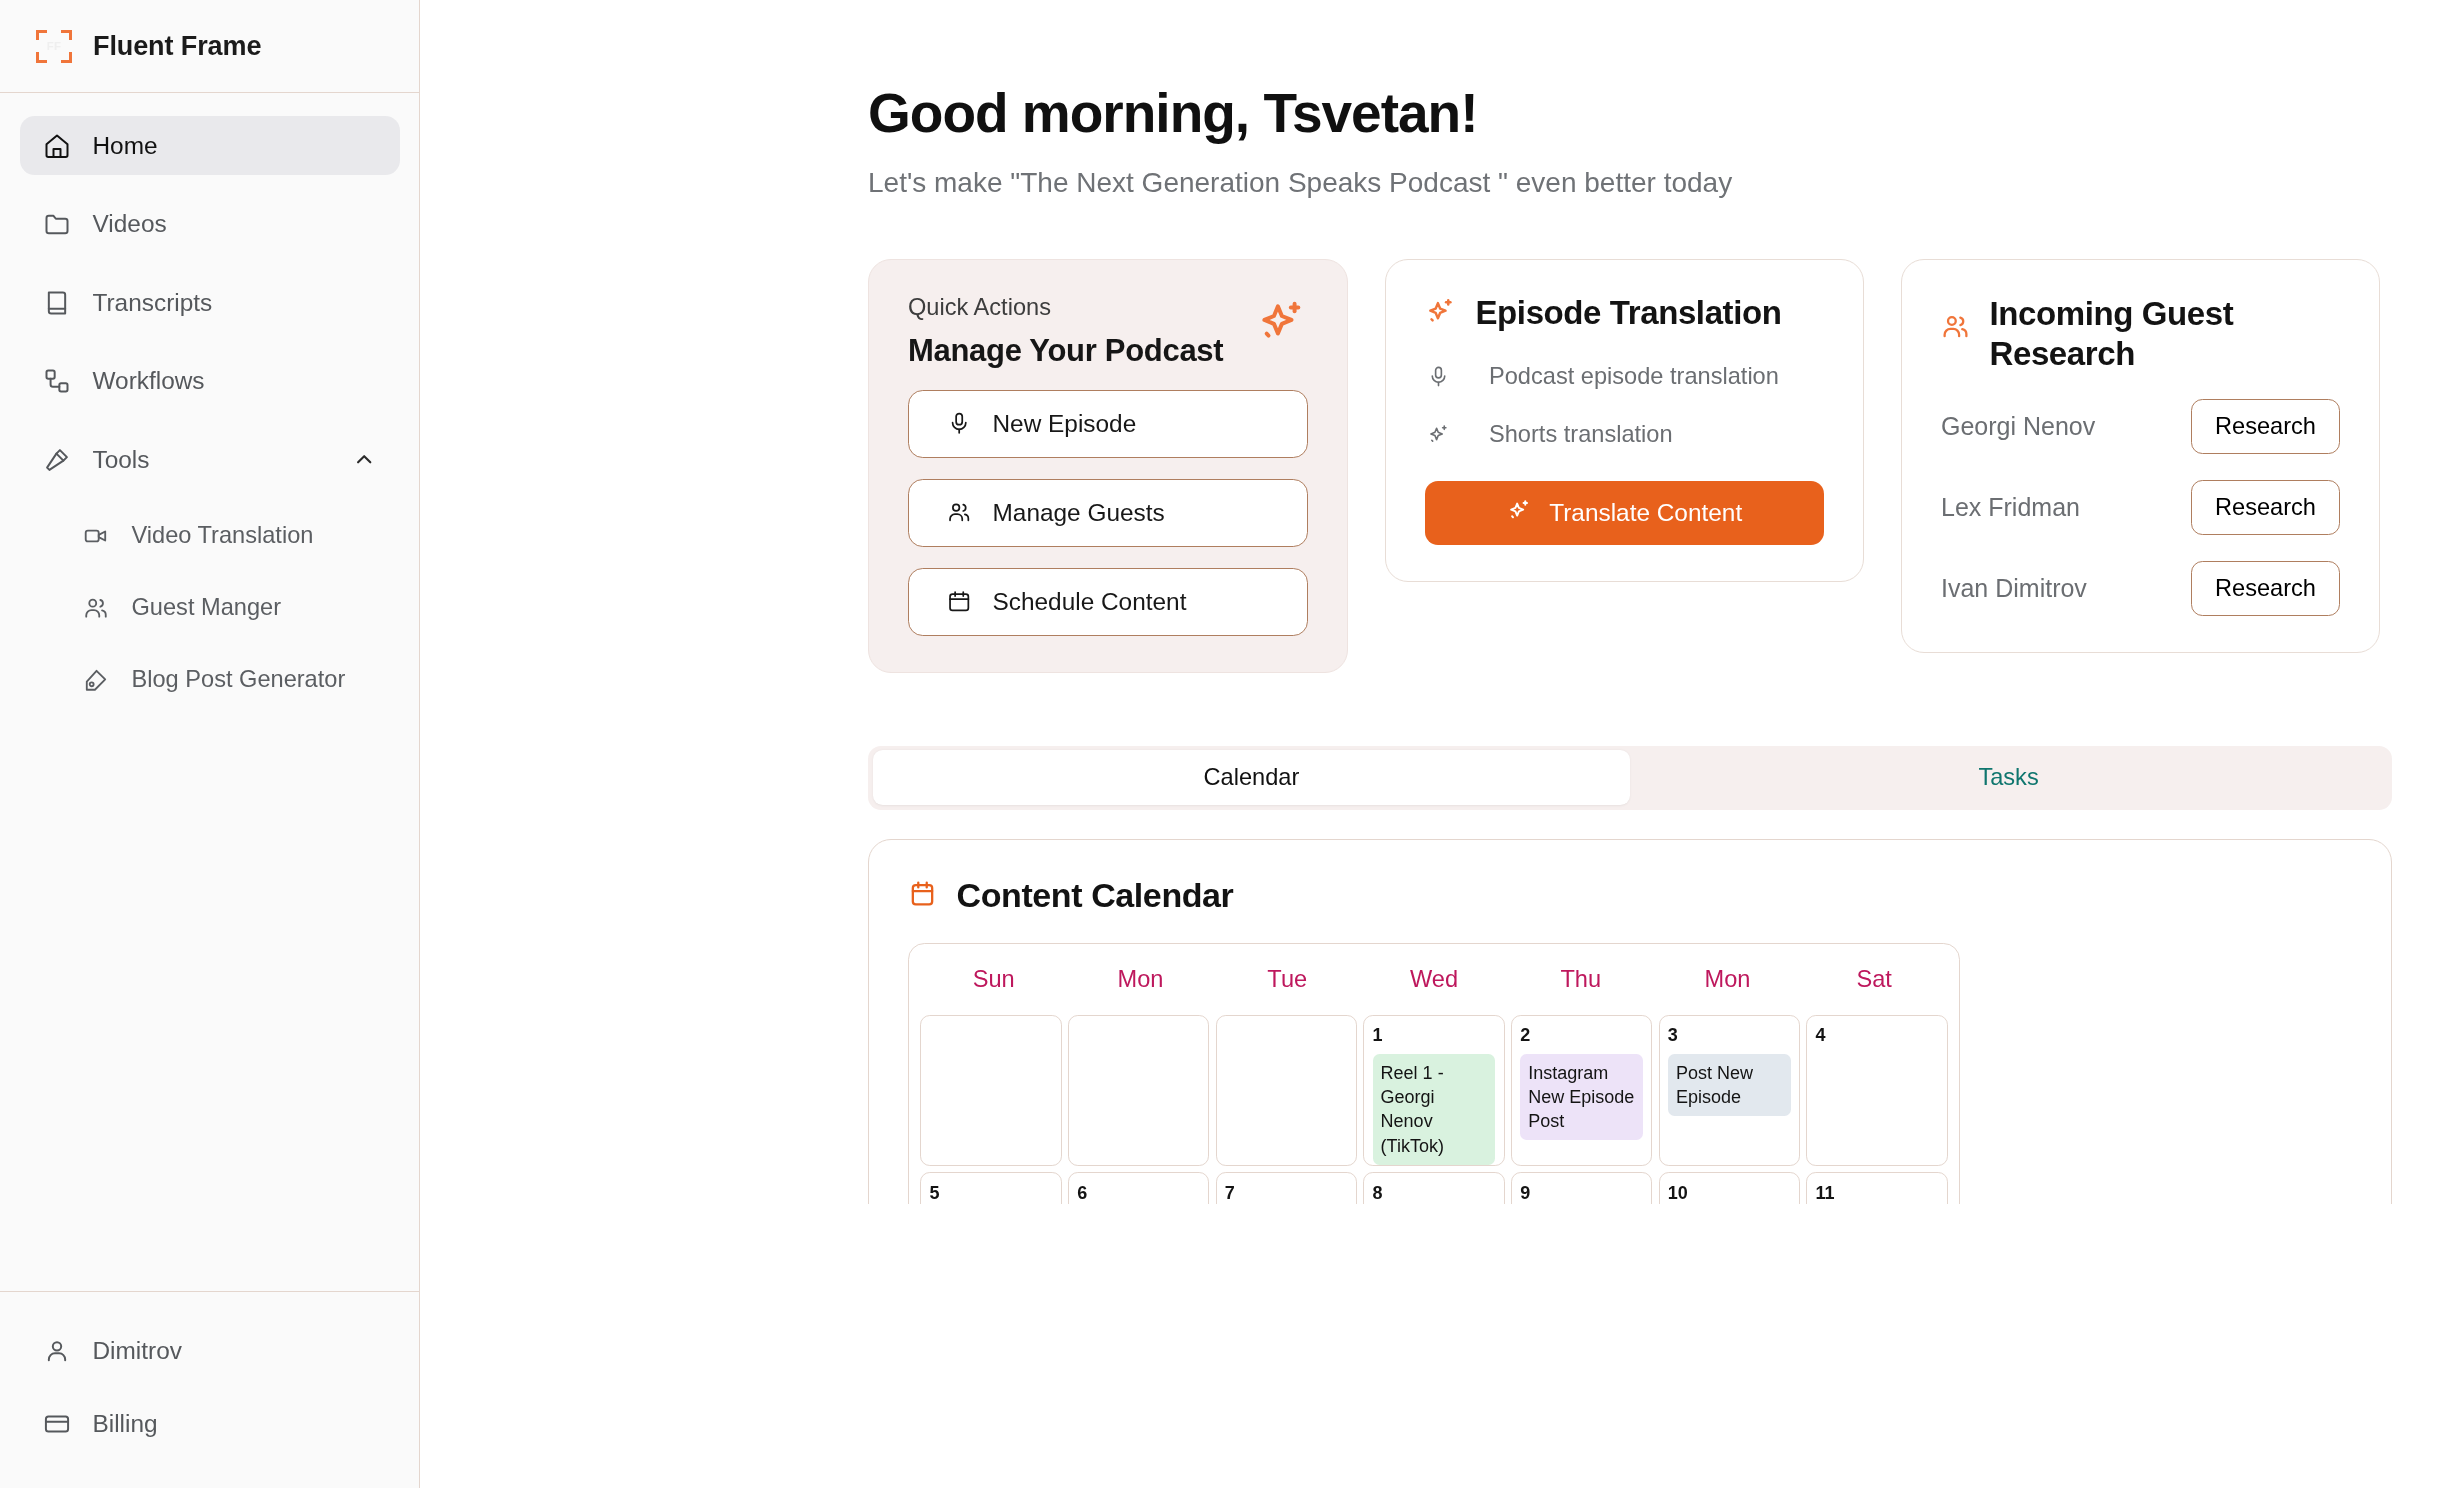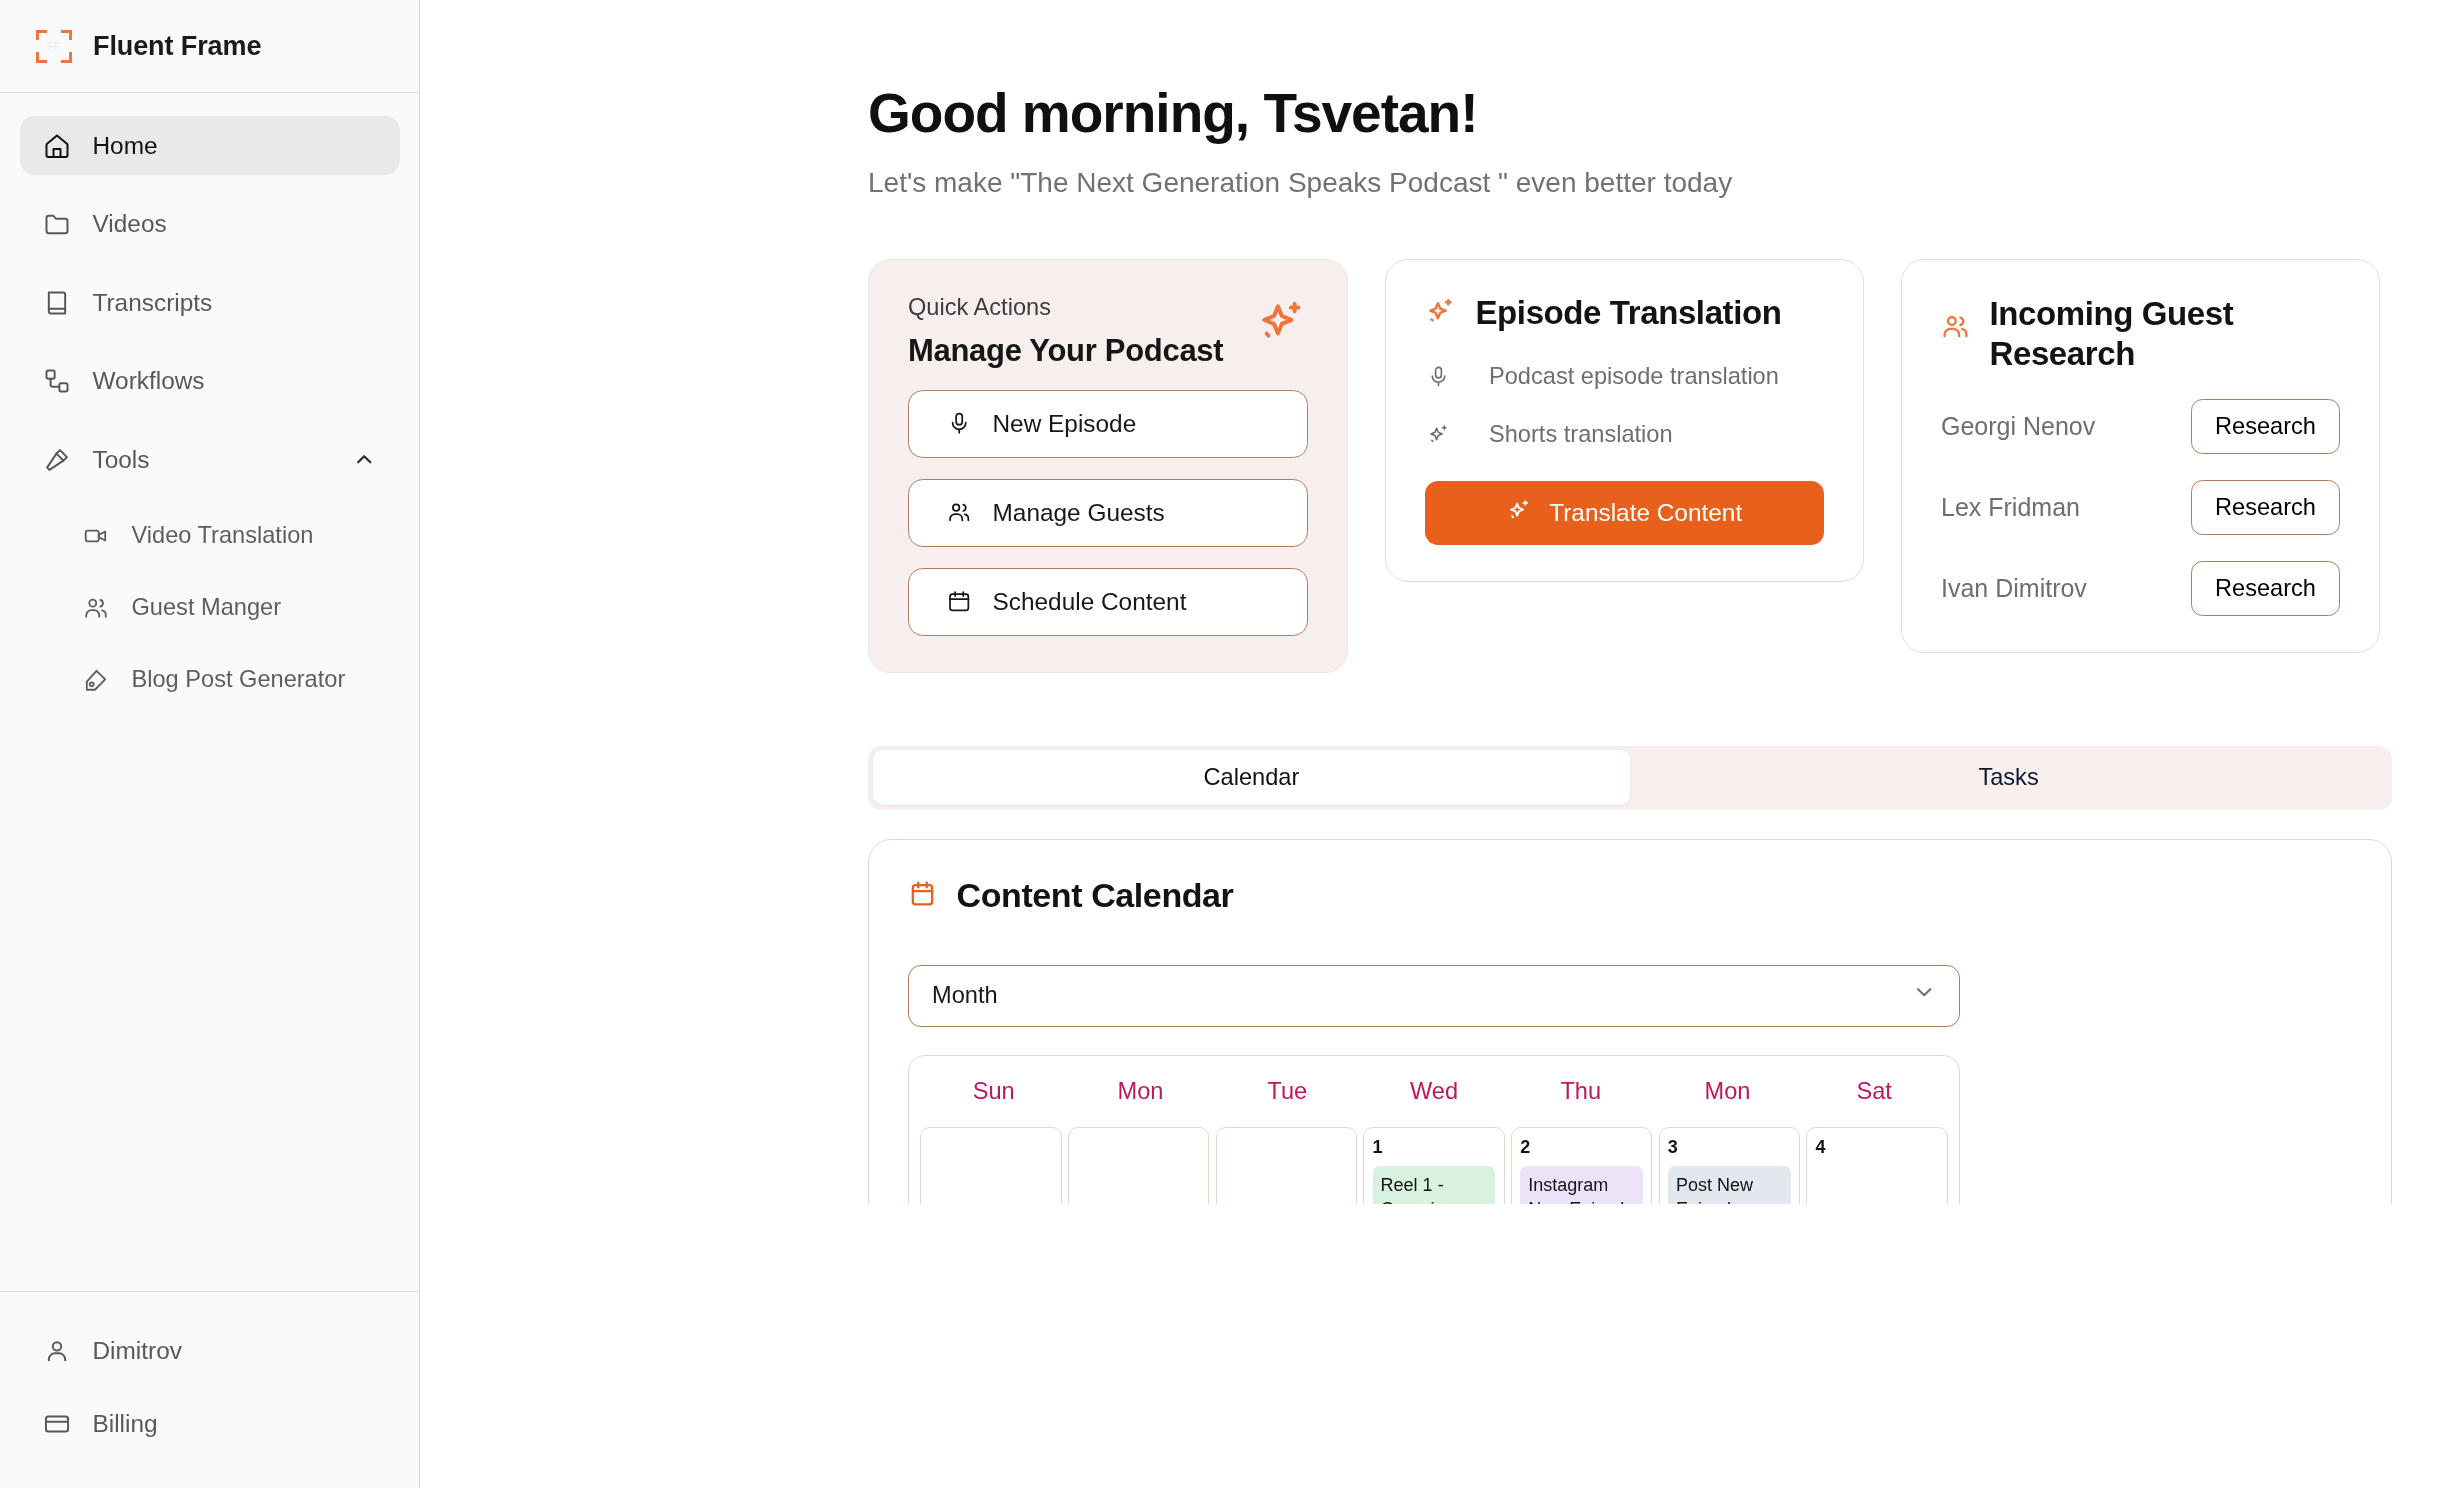--- a/index.html
+++ b/index.html
@@ -308,21 +308,21 @@
     border-radius: 13px;
     display: flex;
     padding: 4.9px;
   }
   .tab {
     flex: 1 1 50%;
     display: flex;
     align-items: center;
     justify-content: center;
     font-size: 23.6px;
-    color: #0f172a;
+    color: #0f766e;
     border-radius: 9.8px;
     cursor: pointer;
   }
   .tab.active {
     background: #ffffff;
     color: #111111;
     box-shadow: 0 0.8px 2.4px rgba(0,0,0,0.06);
   }
 
   
@@ -688,28 +688,20 @@
           <svg width="29" height="29" viewBox="0 0 24 24" fill="none" stroke="#E8611C" stroke-width="1.9" stroke-linecap="round" stroke-linejoin="round">
               <rect x="4" y="5" width="16" height="16" rx="2.4"></rect>
               <path d="M4 10h16"></path>
               <path d="M8.5 3v4"></path>
               <path d="M15.5 3v4"></path>
             </svg>
         </span>
         <span class="cal-head-title">Content Calendar</span>
       </div>
 
-      <div class="cal-select">
-        <span>Month</span>
-        <span class="chev">
-          <svg width="24.4" height="24.4" viewBox="0 0 24 24" fill="none" stroke="#6d7074" stroke-width="2.1" stroke-linecap="round" stroke-linejoin="round">
-              <path d="M6 9l6 6 6-6"></path>
-            </svg>
-        </span>
-      </div>
 
       <div class="cal-grid-box">
         <div class="cal-dow">
           <div>Sun</div>
           <div>Mon</div>
           <div>Tue</div>
           <div>Wed</div>
           <div>Thu</div>
           <div>Mon</div>
           <div>Sat</div>

